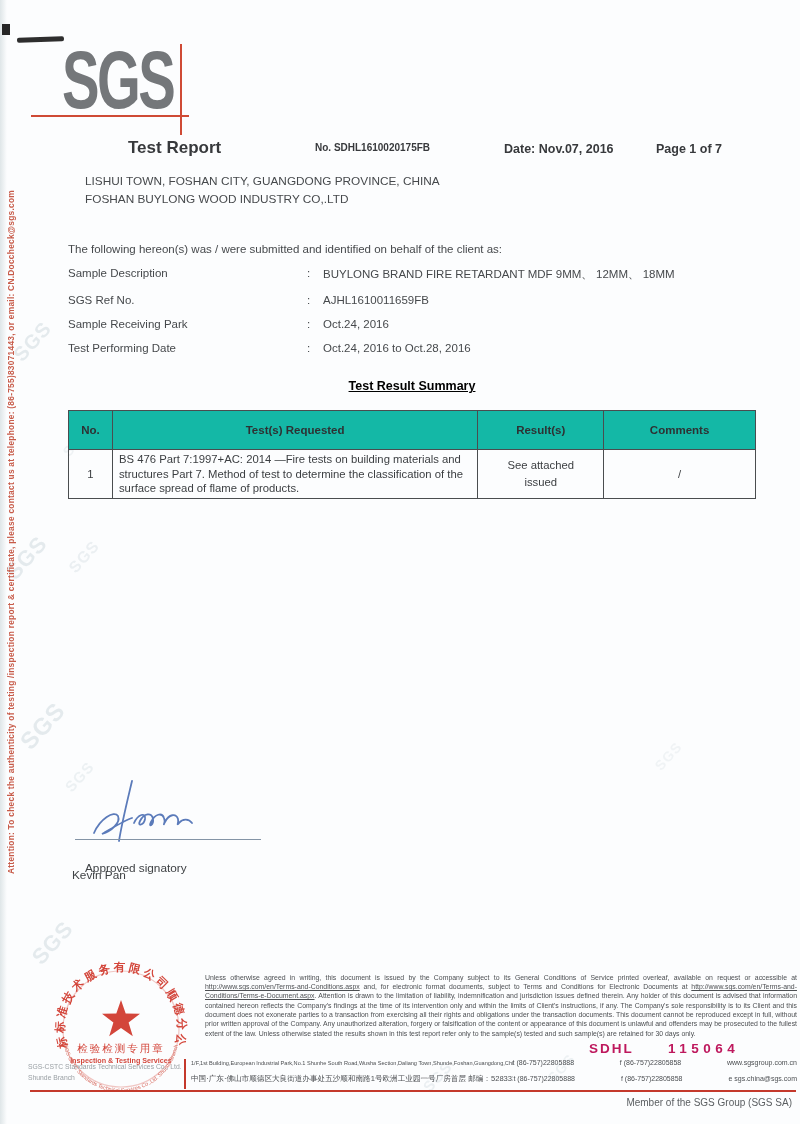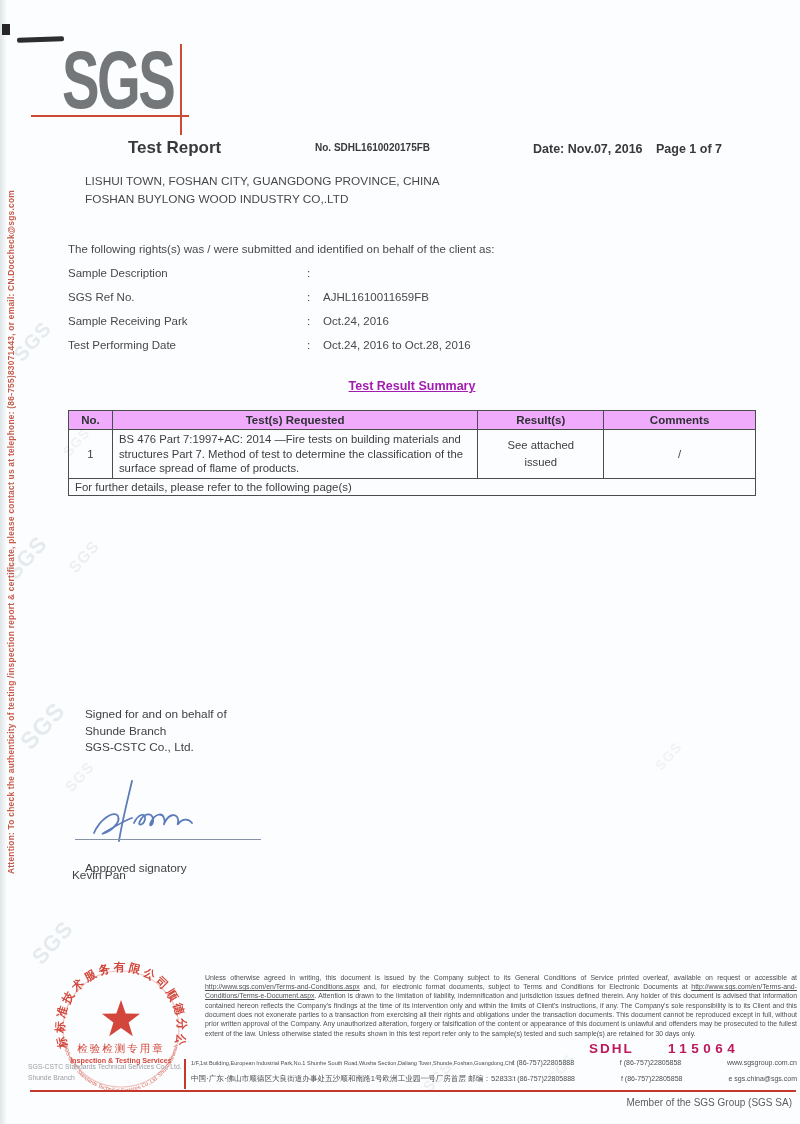--- a/index.html
+++ b/index.html
@@ -19,36 +19,36 @@
         letter-spacing:1px;}
   
   .logo-text{position:absolute;left:62px;top:40px;font-size:88px;font-weight:bold;line-height:1;
         color:#74777a;letter-spacing:-4px;transform:scale(0.64,0.92);transform-origin:left top;}
   .logo-vline{position:absolute;left:180px;top:44px;width:2px;height:91px;background:#cf4a35;}
   .logo-hline{position:absolute;left:31px;top:115px;width:158px;height:2px;background:#cf4a35;}
   
   .rh{position:absolute;top:138px;font-weight:bold;color:#37393c;margin-left:20px;}
   .rh-title{left:108px;font-size:17px;}
   .rh-no{left:295px;top:142px;font-size:10px;}
-  .rh-date{left:513px;top:142px;font-size:12.5px;}
+  .rh-date{left:484px;top:142px;font-size:12.5px;}
   .rh-page{left:636px;top:142px;font-size:12.5px;}
   .client{position:absolute;left:85px;top:172px;font-size:11.8px;line-height:18px;color:#46494c;}
   .intro{position:absolute;left:68px;top:243px;font-size:11.5px;color:#46494c;}
   
   .sample{position:absolute;left:68px;top:267px;font-size:11.5px;color:#46494c;}
   .sample .row{display:flex;margin-bottom:12px;}
   .sample .lbl{width:239px;}
   .sample .col{width:16px;}
   .summary-heading{position:absolute;left:68px;top:379px;width:688px;text-align:center;
-        font-size:12.5px;font-weight:bold;text-decoration:underline;color:#a21caf;}
+        font-size:12.5px;font-weight:bold;text-decoration:underline;color:#000000;}
   
   table.result{position:absolute;left:68px;top:410px;width:688px;border-collapse:collapse;
         font-size:11.3px;color:#3b3e41;}
   table.result th,table.result td{border:1.3px solid #4a4d4f;padding:2px 6px;}
-  table.result th{background:#f0abfc;font-weight:bold;font-size:11.5px;color:#2e3133;padding:3px 4px;}
+  table.result th{background:#14b8a6;font-weight:bold;font-size:11.5px;color:#2e3133;padding:13px 4px;}
   td.c{text-align:center;}
   td.test-cell{line-height:14.6px;padding:3px 8px;}
   td.note-cell{font-size:11.4px;padding:3px 8px;}
   
   .sign-block{position:absolute;left:85px;top:706px;font-size:11.8px;line-height:16.5px;color:#3f4245;}
   .sig-svg{position:absolute;left:82px;top:778px;}
   .sig-line{position:absolute;left:75px;top:839px;width:186px;height:1.4px;background:#8494a6;}
   .sig-name{position:absolute;left:72px;top:845px;font-size:11.8px;color:#3f4245;margin-top:23px;}
   .sig-role{position:absolute;left:85px;top:861px;font-size:11.8px;color:#3f4245;}
   
@@ -103,26 +103,27 @@
   <div class="rh rh-title">Test Report</div>
   <div class="rh rh-no">No. SDHL1610020175FB</div>
   <div class="rh rh-date">Date: Nov.07, 2016</div>
   <div class="rh rh-page">Page 1 of  7</div>
 
   <div class="client">
     <div>LISHUI TOWN, FOSHAN CITY, GUANGDONG PROVINCE, CHINA</div>
     <div>FOSHAN BUYLONG WOOD INDUSTRY CO,.LTD</div>
   </div>
 
-  <div class="intro">The following rights(s) was / were submitted and identified on behalf of the client as:</div>
+  <div class="intro">The following hereon(s) was / were submitted and identified on behalf of the client as:</div>
 
   <div class="sample">
     <div class="row">
       <span class="lbl">Sample Description</span>
       <span class="col">:</span>
+      <span class="val">BUYLONG BRAND FIRE RETARDANT MDF 9MM、 12MM、 18MM</span>
     </div>
     <div class="row">
       <span class="lbl">SGS Ref No.</span>
       <span class="col">:</span>
       <span class="val">AJHL1610011659FB</span>
     </div>
     <div class="row">
       <span class="lbl">Sample Receiving Park</span>
       <span class="col">:</span>
       <span class="val">Oct.24, 2016</span>
@@ -149,31 +150,23 @@
       <th>Test(s) Requested</th>
       <th>Result(s)</th>
       <th>Comments</th>
     </tr>
     <tr>
       <td class="c">1</td>
       <td class="test-cell">BS 476 Part 7:1997+AC: 2014 —Fire tests on building materials and structures Part 7. Method of test to determine the classification of the surface spread of flame of products.</td>
       <td class="c" style="padding:3px 14px;line-height:17px;">See attached issued</td>
       <td class="c">/</td>
     </tr>
-    <tr>
-      <td class="note-cell" colspan="4">For further details, please refer to the following page(s)</td>
-    </tr>
   </tbody>
     </table>
 
-  <div class="sign-block">
-    <div>Signed for and on behalf of</div>
-    <div>Shunde Branch</div>
-    <div>SGS-CSTC Co., Ltd.</div>
-  </div>
 
   <svg class="sig-svg" width="175" height="66" viewBox="0 0 175 66">
     <g fill="none" stroke="#4a6db3" stroke-width="1.8" stroke-linecap="round" opacity="0.9">
       <path d="M 50,3 C 46,20 40,44 37,63"></path>
       <path d="M 12,55 C 18,41 32,32 36,38 C 39,45 29,53 20,56 C 29,51 43,42 50,40"></path>
       <path d="M 52,45 C 56,36 64,34 63,41 C 62,47 55,49 58,43 C 62,35 70,34 71,41 C 72,47 66,50 69,44 C 73,36 80,34 82,40 C 84,45 80,49 83,44 C 87,36 94,35 96,41 C 97,45 94,48 97,45 C 101,40 107,41 110,45"></path>
     </g>
   </svg>
   <div class="sig-line"></div>
   <div class="sig-name">Kevin Pan</div>

